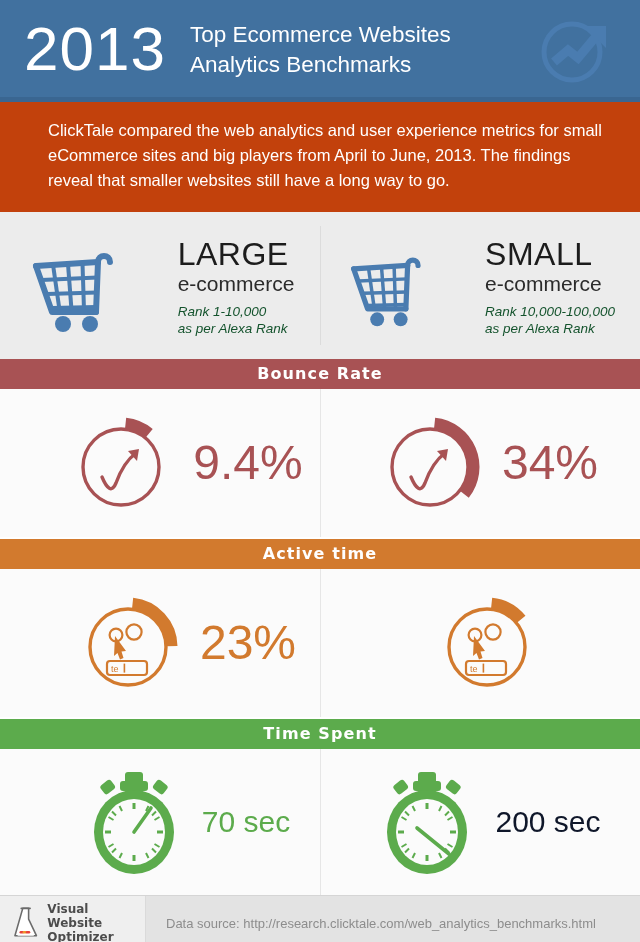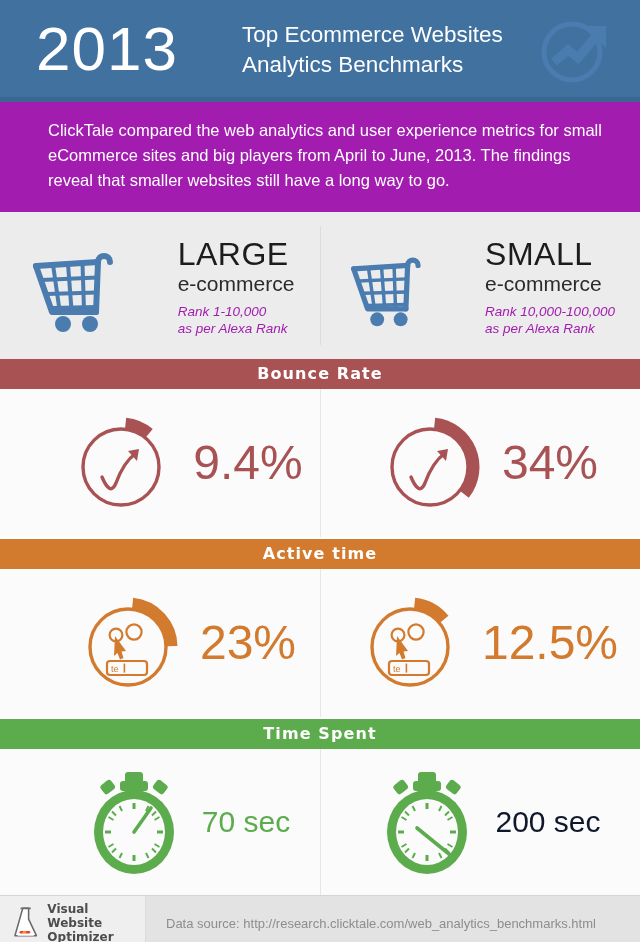--- a/index.html
+++ b/index.html
@@ -33,53 +33,52 @@
     width: 90px;
     height: 80px;
     opacity: 1;
   }
   .header-inner {
     position: absolute;
     left: 0; top: 0;
     display: flex;
     align-items: center;
     height: 97px;
-    padding-left: 36px;
+    padding-left: 24px;
     box-sizing: border-box;
   }
   .year {
     color: #ffffff;
     font-size: 62px;
     font-weight: 300;
     letter-spacing: 1px;
     line-height: 1;
     margin-right: 24px;
     font-family: "Liberation Sans", sans-serif;
   }
   .header-titles {
     display: flex;
     flex-direction: column;
     justify-content: center;
     padding-top: 2px;
-    margin-left: 40px;
   }
   .header-titles div {
     color: #ffffff;
     font-size: 22.5px;
     line-height: 30px;
     font-weight: 400;
   }
   .header-rule {
     height: 5px;
     background: #3a6691;
   }
 
   
   .desc {
-    background: #a21caf;
+    background: #c2410c;
     padding: 16px 36px 20px 48px;
     box-sizing: border-box;
     height: 110px;
   }
   .desc p {
     margin: 0;
     color: #ffffff;
     font-size: 16.5px;
     line-height: 25px;
     font-weight: 400;
@@ -123,21 +122,21 @@
     font-size: 21px;
     color: #2b2b2b;
     line-height: 26px;
     font-weight: 400;
   }
   .seg-rank {
     margin-top: 6px;
     font-size: 13.5px;
     line-height: 17px;
     font-style: italic;
-    color: #a21caf;
+    color: #14532d;
   }
 
   
   .band {
     height: 30px;
     line-height: 30px;
     text-align: center;
     color: #ffffff;
     font-size: 16px;
     font-weight: bold;
@@ -340,21 +339,20 @@
       <svg class="ic" width="104" height="104" viewBox="0 0 104 104">
         <circle cx="50" cy="56" r="38" fill="none" stroke="#d27a2e" stroke-width="3.4"></circle>
         <circle cx="38" cy="44" r="6.4" fill="none" stroke="#d27a2e" stroke-width="2.2"></circle>
         <circle cx="56" cy="41" r="7.6" fill="none" stroke="#d27a2e" stroke-width="2.2"></circle>
         <path d="M37 45 L48 60 L43.5 60.5 L45.5 67 L42 68.5 L39.5 62 L36 65 Z" fill="#d27a2e"></path>
         <rect x="29" y="70" width="40" height="14" rx="3" fill="none" stroke="#d27a2e" stroke-width="2.2"></rect>
         <text x="33" y="80.6" font-family="'Liberation Sans',sans-serif" font-size="9" fill="#d27a2e">te</text>
         <rect x="45.6" y="72.6" width="1.6" height="9" fill="#d27a2e"></rect>
         <path id="aArcB" d="M 54.59925238377675 12.241036603795976 A 44 44 0 0 1 84.19442230410672 28.309902793807154" fill="none" stroke="#d27a2e" stroke-width="11" stroke-linecap="butt"></path>
       </svg>
-      <div class="metric-value" style="color:#d27a2e">12.5%</div>
     </div>
   </div>
   <div class="sep-thin"></div>
 
   <div class="band" style="background:#5cab4c">Time Spent</div>
   <div class="metric-row" style="height:146px">
     <div class="metric-cell">
       <svg class="ic" width="100" height="112" viewBox="0 0 100 112">
         <rect x="41" y="6" width="18" height="13" rx="3" fill="#5cab4c"></rect>
         <rect x="36" y="15" width="28" height="10" rx="3" fill="#5cab4c"></rect>

